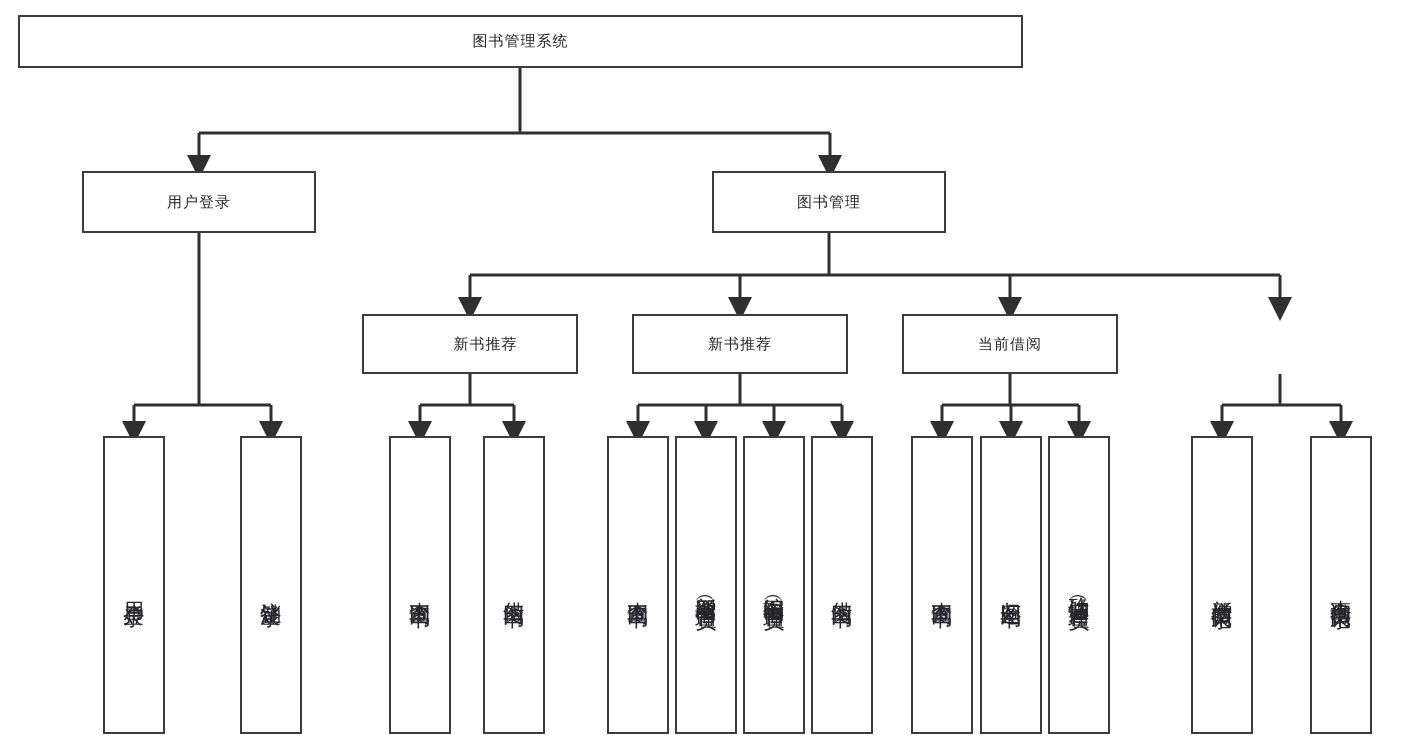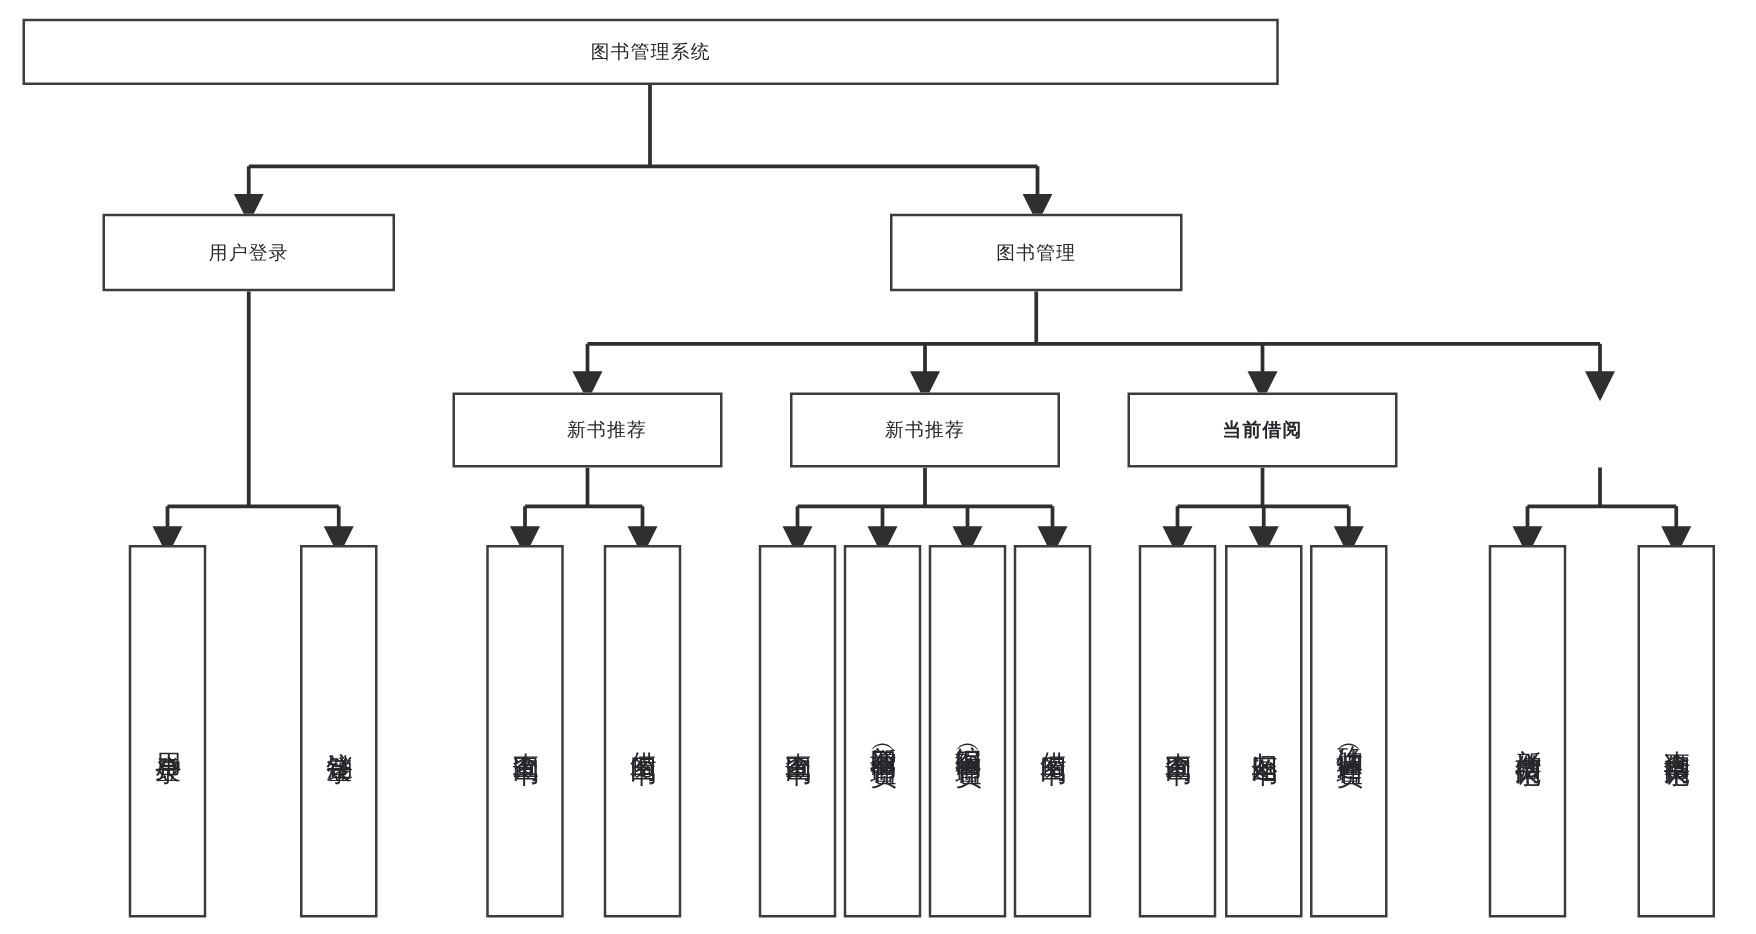--- a/index.html
+++ b/index.html
@@ -112,21 +112,21 @@
   <div class="node horiz" style="left: 712px; top: 171px; width: 234px; height: 62px; border-color: rgb(60, 60, 60); color: rgb(38, 38, 43); background: rgb(255, 255, 255);">
     <span>图书管理</span>
   </div>
 
   <div class="node horiz" style="left: 362px; top: 314px; width: 216px; height: 60px; border-color: rgb(60, 60, 60); color: rgb(38, 38, 43); background: rgb(255, 255, 255); padding-left: 31px;">
     <span>新书推荐</span>
   </div>
   <div class="node horiz" style="left: 632px; top: 314px; width: 216px; height: 60px; border-color: rgb(60, 60, 60); color: rgb(38, 38, 43); background: rgb(255, 255, 255);">
     <span>新书推荐</span>
   </div>
-  <div class="node horiz" style="left: 902px; top: 314px; width: 216px; height: 60px; border-color: rgb(60, 60, 60); color: rgb(38, 38, 43); background: rgb(255, 255, 255); font-weight: bold;">
+  <div class="node horiz" style="left: 902px; top: 314px; width: 216px; height: 60px; border-color: rgb(60, 60, 60); color: rgb(38, 38, 43); background: rgb(255, 255, 255);">
     <span>当前借阅</span>
   </div>
 
   <div class="node vert" style="left: 103px; top: 436px; width: 62px; height: 298px; border-color: rgb(60, 60, 60); color: rgb(38, 38, 43); background: rgb(255, 255, 255);">
     <span>用户登录</span>
   </div>
   <div class="node vert" style="left: 240px; top: 436px; width: 62px; height: 298px; border-color: rgb(60, 60, 60); color: rgb(38, 38, 43); background: rgb(255, 255, 255);">
     <span>注销登录</span>
   </div>
   <div class="node vert" style="left: 389px; top: 436px; width: 62px; height: 298px; border-color: rgb(60, 60, 60); color: rgb(38, 38, 43); background: rgb(255, 255, 255);">

